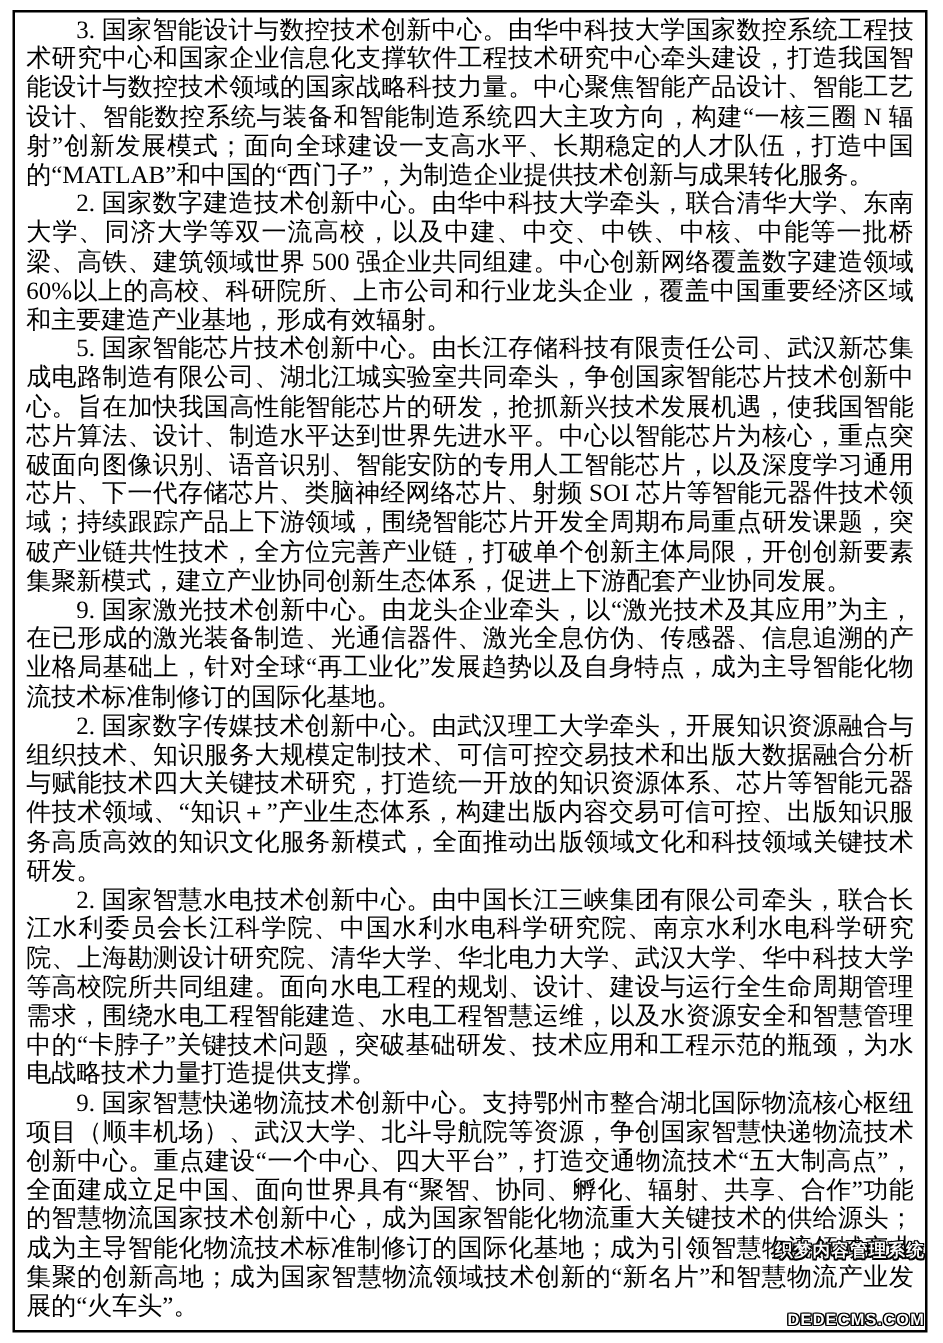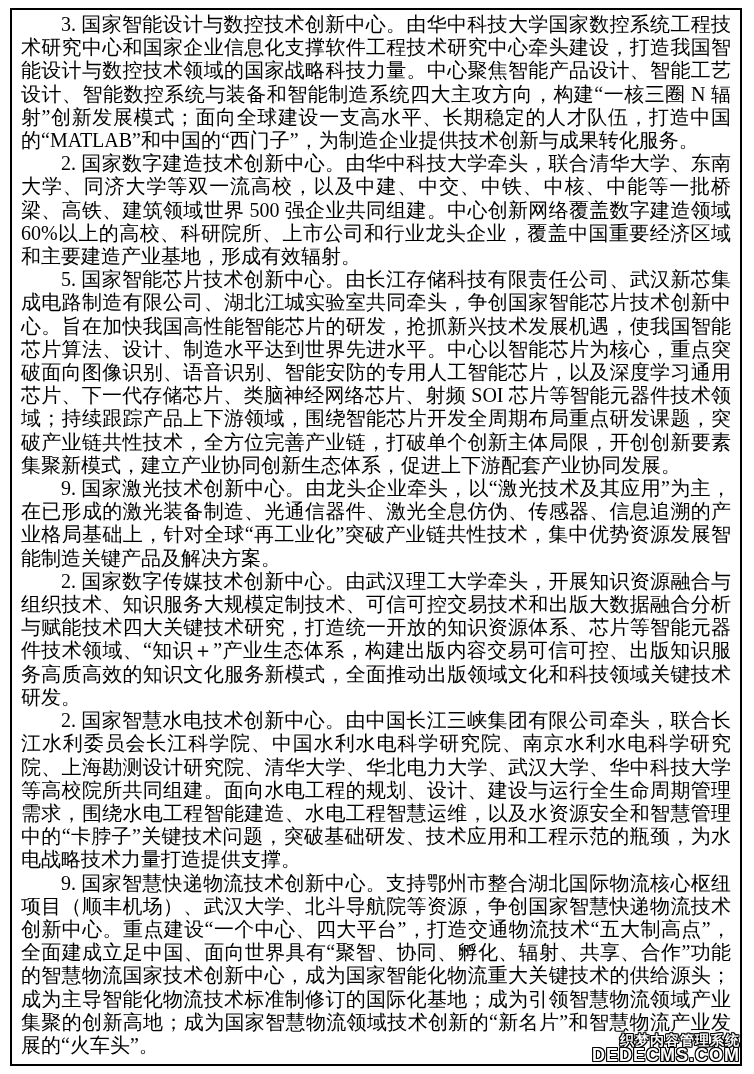--- a/index.html
+++ b/index.html
@@ -46,32 +46,32 @@
     bottom: 11px;
     text-align: right;
     font-family: "Liberation Sans", sans-serif;
     font-weight: bold;
     color: #ffffff;
     text-shadow: -1px -1px 0 #000, 1px -1px 0 #000, -1px 1px 0 #000, 1px 1px 0 #000, 0 1px 0 #000, 0 -1px 0 #000, 1px 0 0 #000, -1px 0 0 #000;
     letter-spacing: 1px;
     line-height: 15px;
   }
   .watermark .wm-cn { font-size: 14px; display: block; }
-  .watermark .wm-en { font-size: 18px; display: block; }
+  .watermark .wm-en { font-size: 13px; display: block; margin-top: 40px; }
 </style>
 </head>
 <body>
 
 <div class="page">
   <div class="frame">
     <div>
         <p class="para"><b>3. 国家智能设计与数控技术创新中心。</b><span>由华中科技大学国家数控系统工程技术研究中心和国家企业信息化支撑软件工程技术研究中心牵头建设，打造我国智能设计与数控技术领域的国家战略科技力量。中心聚焦智能产品设计、智能工艺设计、智能数控系统与装备和智能制造系统四大主攻方向，构建“一核三圈 N 辐射”创新发展模式；面向全球建设一支高水平、长期稳定的人才队伍，打造中国的“MATLAB”和中国的“西门子”，为制造企业提供技术创新与成果转化服务。</span></p>
         <p class="para"><b>2. 国家数字建造技术创新中心。</b><span>由华中科技大学牵头，联合清华大学、东南大学、同济大学等双一流高校，以及中建、中交、中铁、中核、中能等一批桥梁、高铁、建筑领域世界 500 强企业共同组建。中心创新网络覆盖数字建造领域 60%以上的高校、科研院所、上市公司和行业龙头企业，覆盖中国重要经济区域和主要建造产业基地，形成有效辐射。</span></p>
         <p class="para"><b>5. 国家智能芯片技术创新中心。</b><span>由长江存储科技有限责任公司、武汉新芯集成电路制造有限公司、湖北江城实验室共同牵头，争创国家智能芯片技术创新中心。旨在加快我国高性能智能芯片的研发，抢抓新兴技术发展机遇，使我国智能芯片算法、设计、制造水平达到世界先进水平。中心以智能芯片为核心，重点突破面向图像识别、语音识别、智能安防的专用人工智能芯片，以及深度学习通用芯片、下一代存储芯片、类脑神经网络芯片、射频 SOI 芯片等智能元器件技术领域；持续跟踪产品上下游领域，围绕智能芯片开发全周期布局重点研发课题，突破产业链共性技术，全方位完善产业链，打破单个创新主体局限，开创创新要素集聚新模式，建立产业协同创新生态体系，促进上下游配套产业协同发展。</span></p>
-        <p class="para"><b>9. 国家激光技术创新中心。</b><span>由龙头企业牵头，以“激光技术及其应用”为主，在已形成的激光装备制造、光通信器件、激光全息仿伪、传感器、信息追溯的产业格局基础上，针对全球“再工业化”突破产业链共性技术，集中优势资源发展智能制造关键产品及解决方案。</span></p>
+        <p class="para"><b>9. 国家激光技术创新中心。</b><span>由龙头企业牵头，以“激光技术及其应用”为主，在已形成的激光装备制造、光通信器件、激光全息仿伪、传感器、信息追溯的产业格局基础上，针对全球“再工业化”发展趋势以及自身特点，成为主导智能化物流技术标准制修订的国际化基地。</span></p>
         <p class="para"><b>2. 国家数字传媒技术创新中心。</b><span>由武汉理工大学牵头，开展知识资源融合与组织技术、知识服务大规模定制技术、可信可控交易技术和出版大数据融合分析与赋能技术四大关键技术研究，打造统一开放的知识资源体系、芯片等智能元器件技术领域、“知识＋”产业生态体系，构建出版内容交易可信可控、出版知识服务高质高效的知识文化服务新模式，全面推动出版领域文化和科技领域关键技术研发。</span></p>
         <p class="para"><b>2. 国家智慧水电技术创新中心。</b><span>由中国长江三峡集团有限公司牵头，联合长江水利委员会长江科学院、中国水利水电科学研究院、南京水利水电科学研究院、上海勘测设计研究院、清华大学、华北电力大学、武汉大学、华中科技大学等高校院所共同组建。面向水电工程的规划、设计、建设与运行全生命周期管理需求，围绕水电工程智能建造、水电工程智慧运维，以及水资源安全和智慧管理中的“卡脖子”关键技术问题，突破基础研发、技术应用和工程示范的瓶颈，为水电战略技术力量打造提供支撑。</span></p>
         <p class="para"><b>9. 国家智慧快递物流技术创新中心。</b><span>支持鄂州市整合湖北国际物流核心枢纽项目（顺丰机场）、武汉大学、北斗导航院等资源，争创国家智慧快递物流技术创新中心。重点建设“一个中心、四大平台”，打造交通物流技术“五大制高点”，全面建成立足中国、面向世界具有“聚智、协同、孵化、辐射、共享、合作”功能的智慧物流国家技术创新中心，成为国家智能化物流重大关键技术的供给源头；成为主导智能化物流技术标准制修订的国际化基地；成为引领智慧物流领域产业集聚的创新高地；成为国家智慧物流领域技术创新的“新名片”和智慧物流产业发展的“火车头”。</span></p>
       </div>
   </div>
   <div class="watermark">
     <span class="wm-cn">织梦内容管理系统</span>
     <span class="wm-en">DEDECMS.COM</span>
   </div>
 </div>

